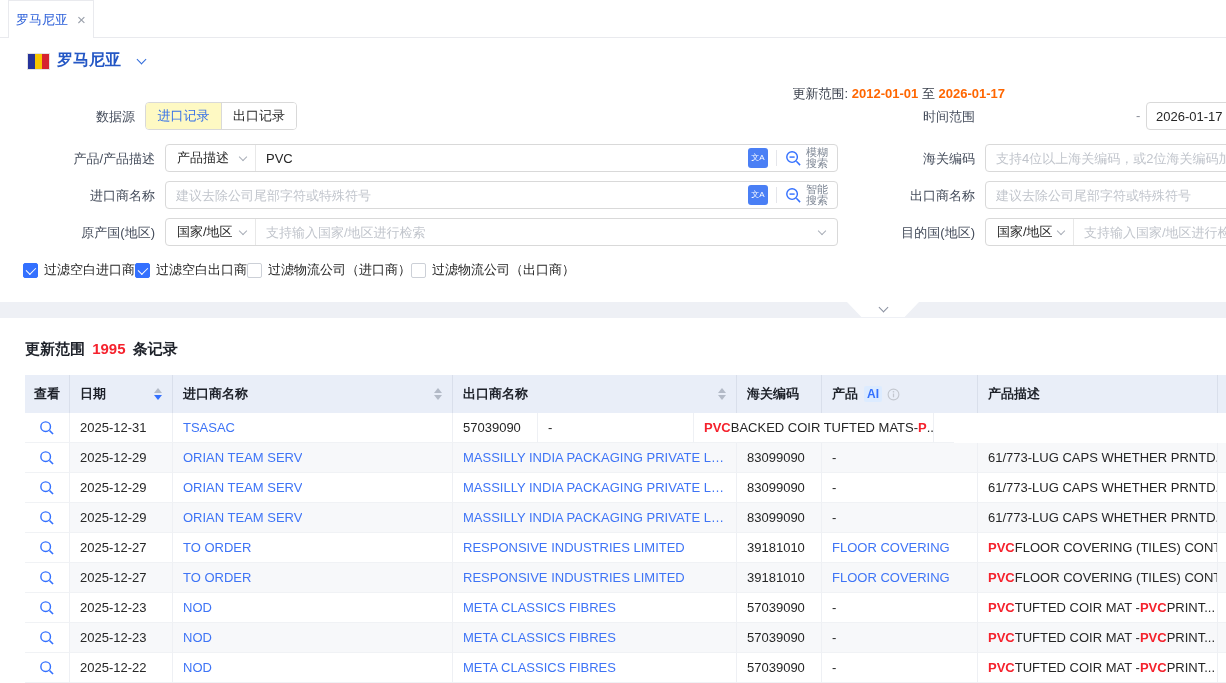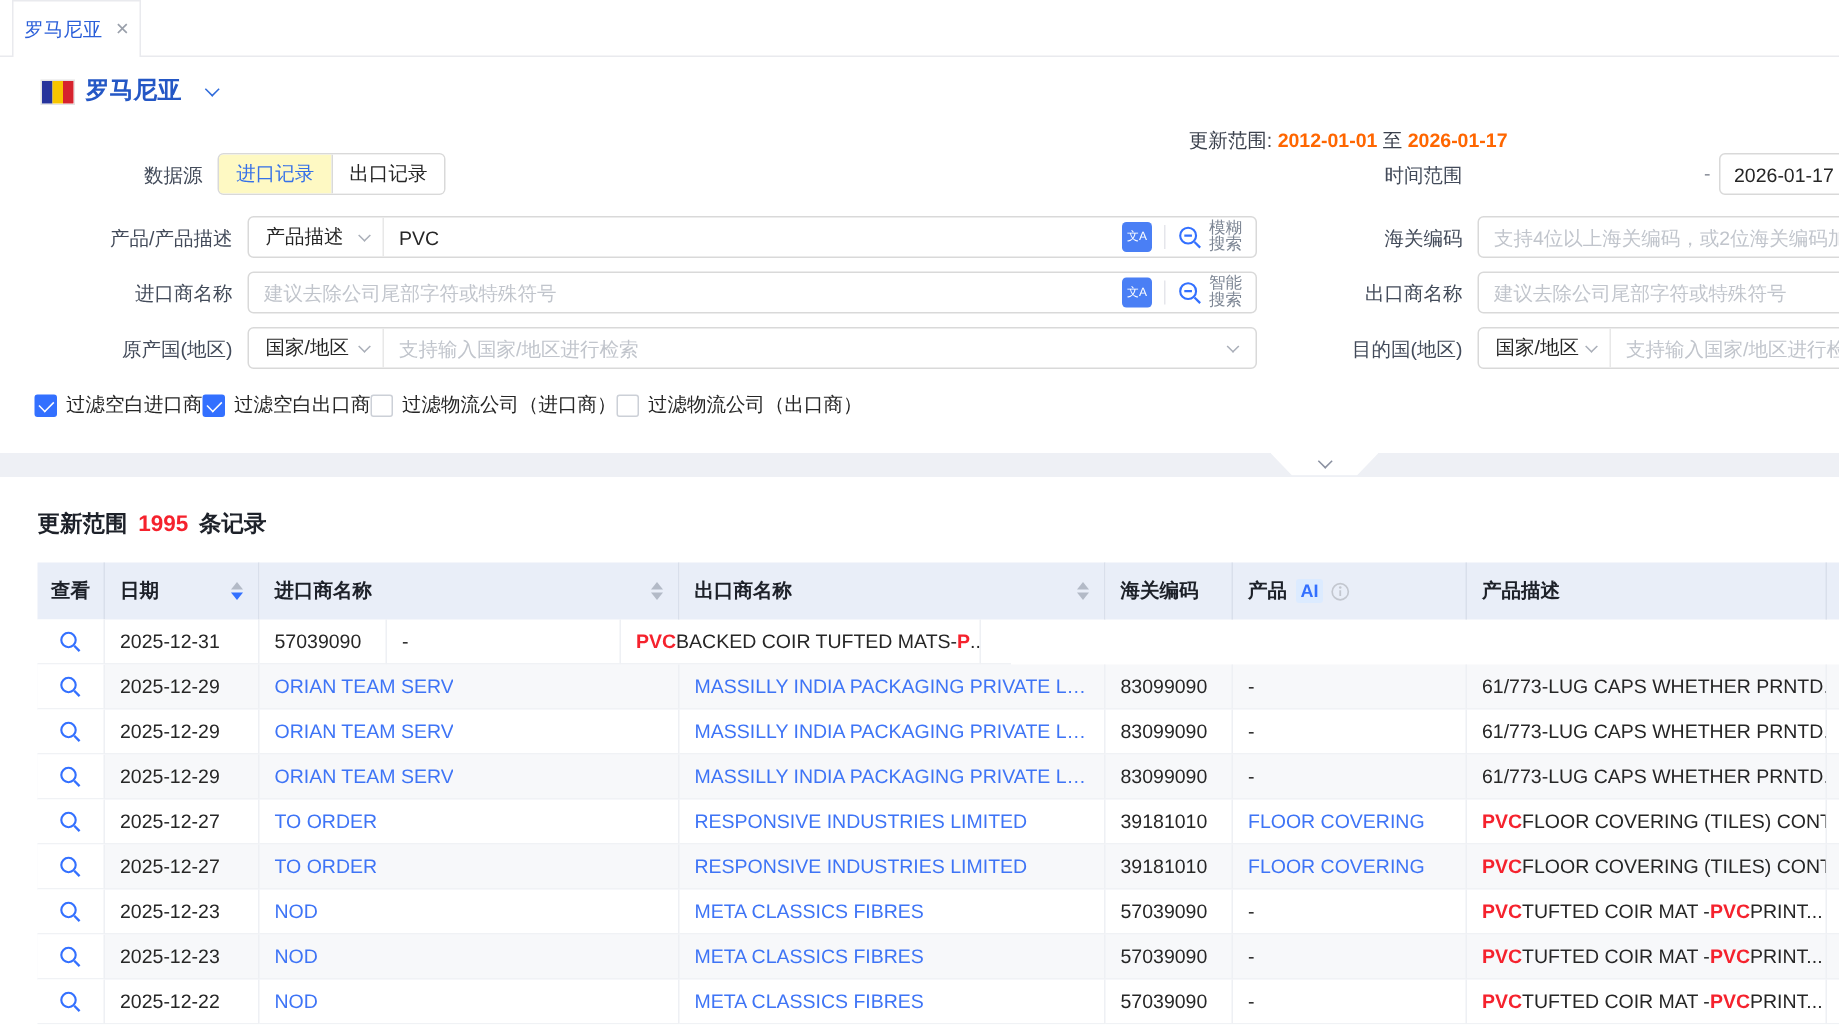--- a/index.html
+++ b/index.html
@@ -270,20 +270,23 @@
           <div class="tr">
             <div class="td c0">
               <span class="view-btn">
                 <svg width="16" height="16" viewBox="0 0 18 18">
                   <circle cx="7.5" cy="7.5" r="5.4" fill="none" stroke="#3370ff" stroke-width="1.6"></circle>
                   <line x1="11.8" y1="11.8" x2="15.8" y2="15.8" stroke="#3370ff" stroke-width="1.8"></line>
                 </svg>
               </span>
             </div>
             <div class="td c1">2025-12-31</div>
+            <div class="td c2">
+              <span class="link">TSASAC</span>
+            </div>
             <div class="td c4">57039090</div>
             <div class="td c5">
               <span>-</span>
             </div>
             <div class="td c6">
               <span class="hl">PVC</span>
               <span> BACKED COIR TUFTED MATS-</span>
               <span class="hl">P</span>
               <span>...</span>
             </div>

